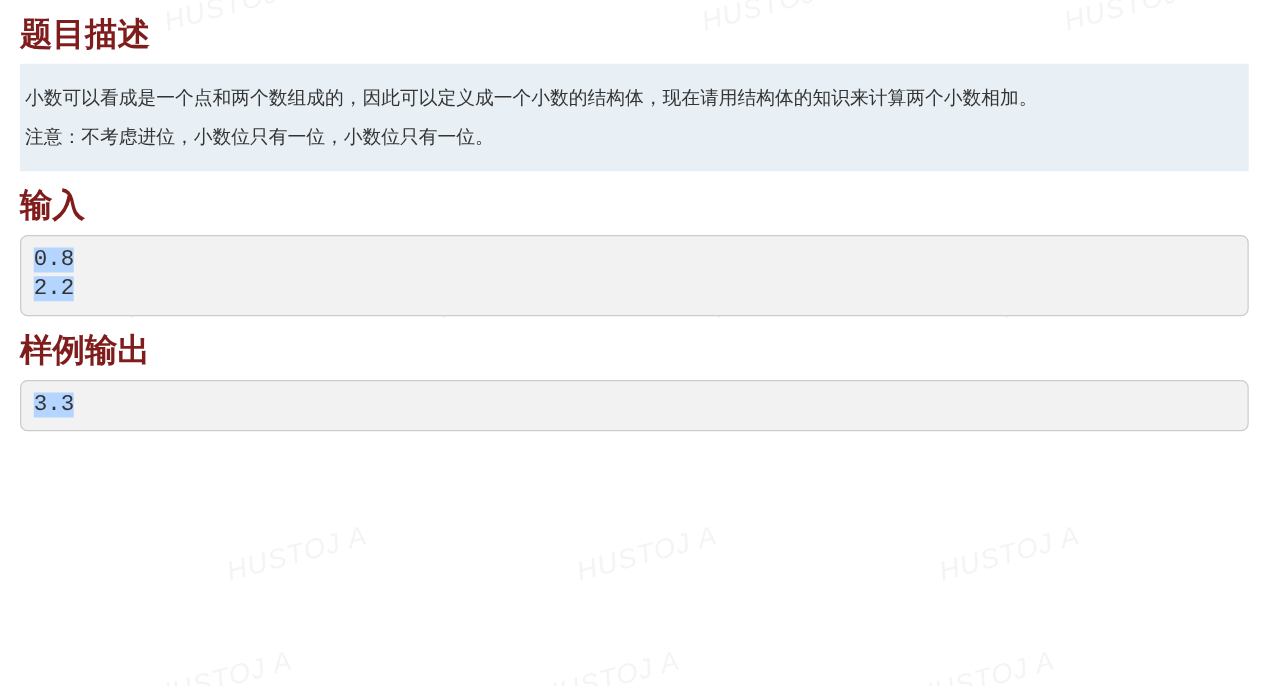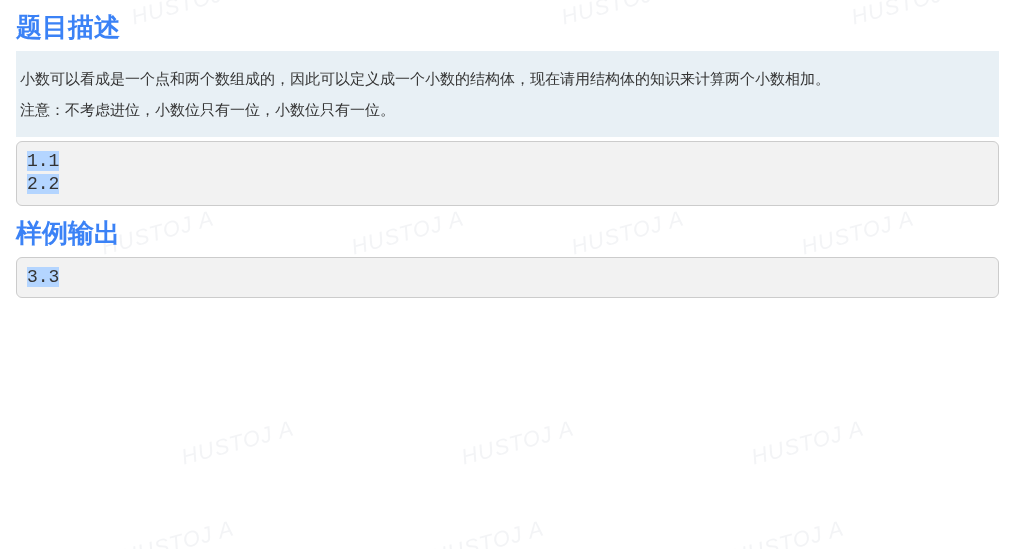--- a/index.html
+++ b/index.html
@@ -33,21 +33,21 @@
       white-space: nowrap;
       transform: rotate(-15deg);
       letter-spacing: 1px;
     }
     .content {
       position: relative;
       z-index: 1;
       padding: 0 16px 16px 16px;
     }
     h2.section-heading {
-      color: #3b82f6;
+      color: #7f1d1d;
       font-size: 26px;
       font-weight: bold;
       margin-top: 10px;
       margin-bottom: 6px;
     }
     .info-block {
       background: #e8f0f5;
       padding: 10px 4px;
       margin-bottom: 0;
       font-size: 15px;
@@ -93,21 +93,22 @@
 </div>
 
 <div class="content">
 
   <h2 class="section-heading">题目描述</h2>
   <div class="info-block">
     <p>小数可以看成是一个点和两个数组成的，因此可以定义成一个小数的结构体，现在请用结构体的知识来计算两个小数相加。</p>
     <p>注意：不考虑进位，小数位只有一位，小数位只有一位。</p>
   </div>
 
+  <h2 class="section-heading">输入</h2>
 
 
-  <div class="code-block"><span class="hl">1.1
+  <div class="code-block"><span class="hl">0.8
 2.2</span></div>
 
   <h2 class="section-heading">样例输出</h2>
   <div class="code-block"><span class="hl">3.3</span></div>
 
 </div>
 
 </body></html>

